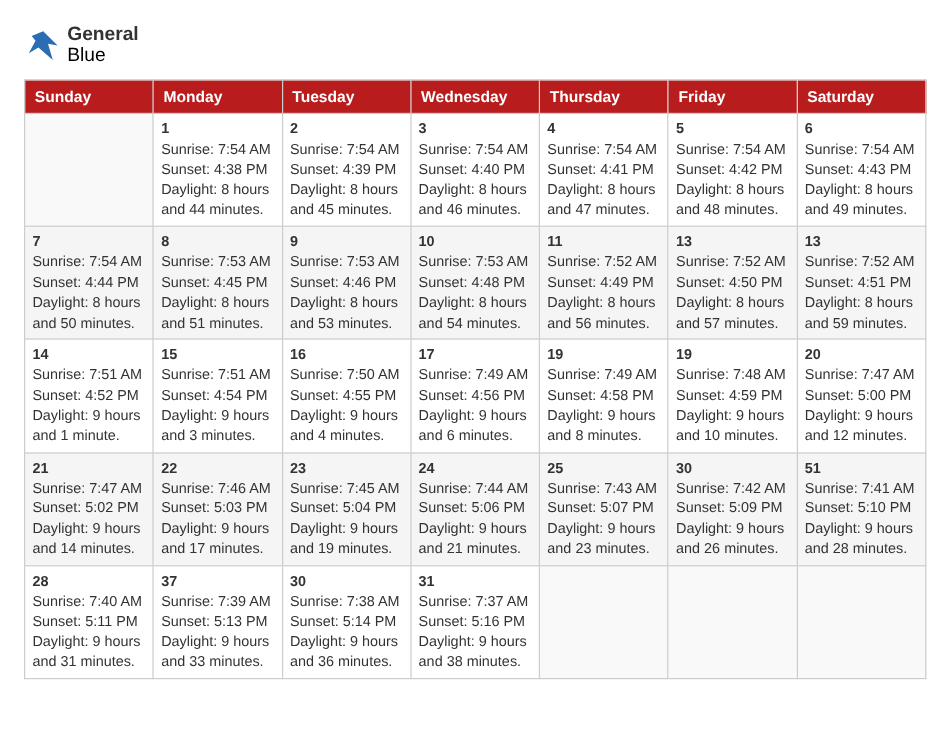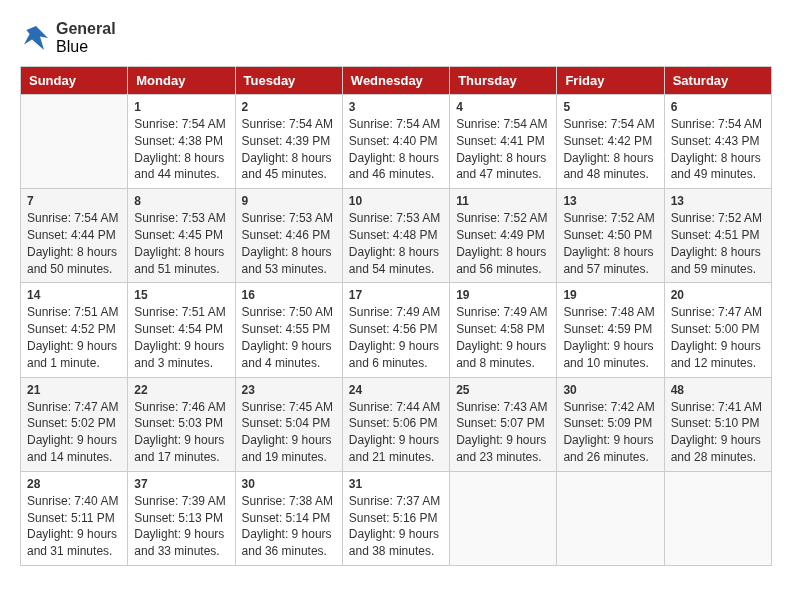--- a/index.html
+++ b/index.html
@@ -215,21 +215,21 @@
         </td>
         <td>
           <div class="day-num">25</div>
           <div class="day-detail">Sunrise: 7:43 AM<br>Sunset: 5:07 PM<br>Daylight: 9 hours and 23 minutes.</div>
         </td>
         <td>
           <div class="day-num">30</div>
           <div class="day-detail">Sunrise: 7:42 AM<br>Sunset: 5:09 PM<br>Daylight: 9 hours and 26 minutes.</div>
         </td>
         <td>
-          <div class="day-num">48</div>
+          <div class="day-num">51</div>
           <div class="day-detail">Sunrise: 7:41 AM<br>Sunset: 5:10 PM<br>Daylight: 9 hours and 28 minutes.</div>
         </td>
       </tr>
       <tr>
         <td>
           <div class="day-num">28</div>
           <div class="day-detail">Sunrise: 7:40 AM<br>Sunset: 5:11 PM<br>Daylight: 9 hours and 31 minutes.</div>
         </td>
         <td>
           <div class="day-num">37</div>

